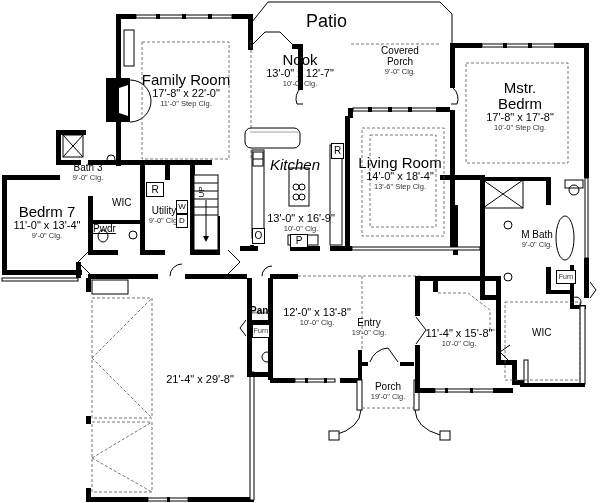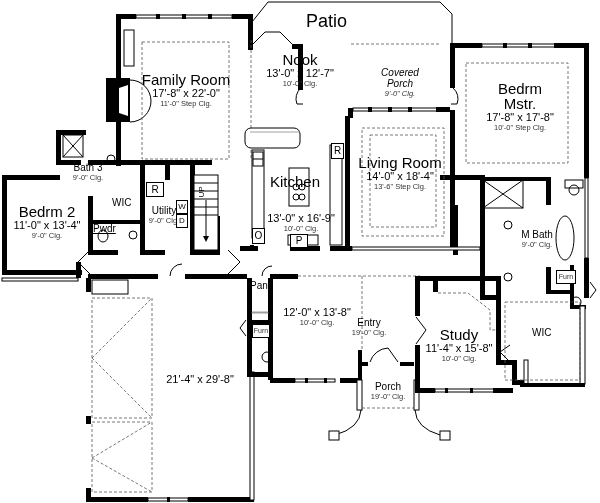--- a/index.html
+++ b/index.html
@@ -259,54 +259,54 @@
   <div class="room-dim">17'-8" x 22'-0"</div>
   <div class="room-clg">11'-0" Step Clg.</div>
 </div>
 
 <div class="lbl" style="left:252px;top:52px;width:96px;">
   <div class="room-name">Nook</div>
   <div class="room-dim">13'-0" x 12'-7"</div>
   <div class="room-clg">10'-0" Clg.</div>
 </div>
 
-<div class="lbl" style="left:358px;top:68px;width:84px;font-style:italic;">
+<div class="lbl" style="left:358px;top:46px;width:84px;">
   <div class="room-name sm">Covered</div>
   <div class="room-name sm" style="margin-top:1px;">Porch</div>
   <div class="room-clg">9'-0" Clg.</div>
 </div>
 
 <div class="lbl" style="left:470px;top:80px;width:100px;">
+  <div class="room-name">Mstr.</div>
   <div class="room-name" style="margin-top:1px;">Bedrm</div>
-  <div class="room-name">Mstr.</div>
   <div class="room-dim">17'-8" x 17'-8"</div>
   <div class="room-clg">10'-0" Step Clg.</div>
 </div>
 
-<div class="lbl" style="left:270px;top:174px;">
+<div class="lbl" style="left:270px;top:157px;font-style:italic;">
   <div class="room-name">Kitchen</div>
 </div>
 <div class="lbl" style="left:258px;top:212px;width:86px;">
   <div class="room-dim">13'-0" x 16'-9"</div>
   <div class="room-clg">10'-0" Clg.</div>
 </div>
 
 <div class="lbl" style="left:352px;top:155px;width:96px;">
   <div class="room-name">Living Room</div>
   <div class="room-dim">14'-0" x 18'-4"</div>
   <div class="room-clg">13'-6" Step Clg.</div>
 </div>
 
 <div class="lbl" style="left:68px;top:163px;width:40px;">
   <div class="room-name sm">Bath 3</div>
   <div class="room-clg">9'-0" Clg.</div>
 </div>
 
 <div class="lbl" style="left:4px;top:204px;width:86px;">
-  <div class="room-name">Bedrm 2</div>
+  <div class="room-name">Bedrm 7</div>
   <div class="room-dim">11'-0" x 13'-4"</div>
   <div class="room-clg">9'-0" Clg.</div>
 </div>
 
 <div class="lbl" style="left:112px;top:198px;">
   <div class="room-name sm">WIC</div>
 </div>
 
 <div class="lbl" style="left:93px;top:224px;text-decoration:underline;">
   <div class="room-name sm">Pwdr</div>
@@ -319,36 +319,35 @@
 
 <div class="lbl" style="left:515px;top:230px;width:44px;">
   <div class="room-name sm">M Bath</div>
   <div class="room-clg">9'-0" Clg.</div>
 </div>
 
 <div class="lbl" style="left:532px;top:328px;">
   <div class="room-name sm">WIC</div>
 </div>
 
-<div class="lbl" style="left:250px;top:281px;">
+<div class="lbl" style="left:250px;top:306px;font-weight:bold;">
   <div class="room-name sm">Pant</div>
 </div>
 
 <div class="lbl" style="left:272px;top:306px;width:90px;">
   <div class="room-dim">12'-0" x 13'-8"</div>
   <div class="room-clg">10'-0" Clg.</div>
 </div>
 
 <div class="lbl" style="left:344px;top:318px;width:50px;">
   <div class="room-name sm">Entry</div>
   <div class="room-clg">19'-0" Clg.</div>
 </div>
 
 <div class="lbl" style="left:418px;top:327px;width:82px;">
-  <div class="room-name">Study</div>
   <div class="room-dim">11'-4" x 15'-8"</div>
   <div class="room-clg">10'-0" Clg.</div>
 </div>
 
 <div class="lbl" style="left:362px;top:382px;width:52px;">
   <div class="room-name sm">Porch</div>
   <div class="room-clg">19'-0" Clg.</div>
 </div>
 
 <div class="lbl" style="left:150px;top:373px;width:100px;">

